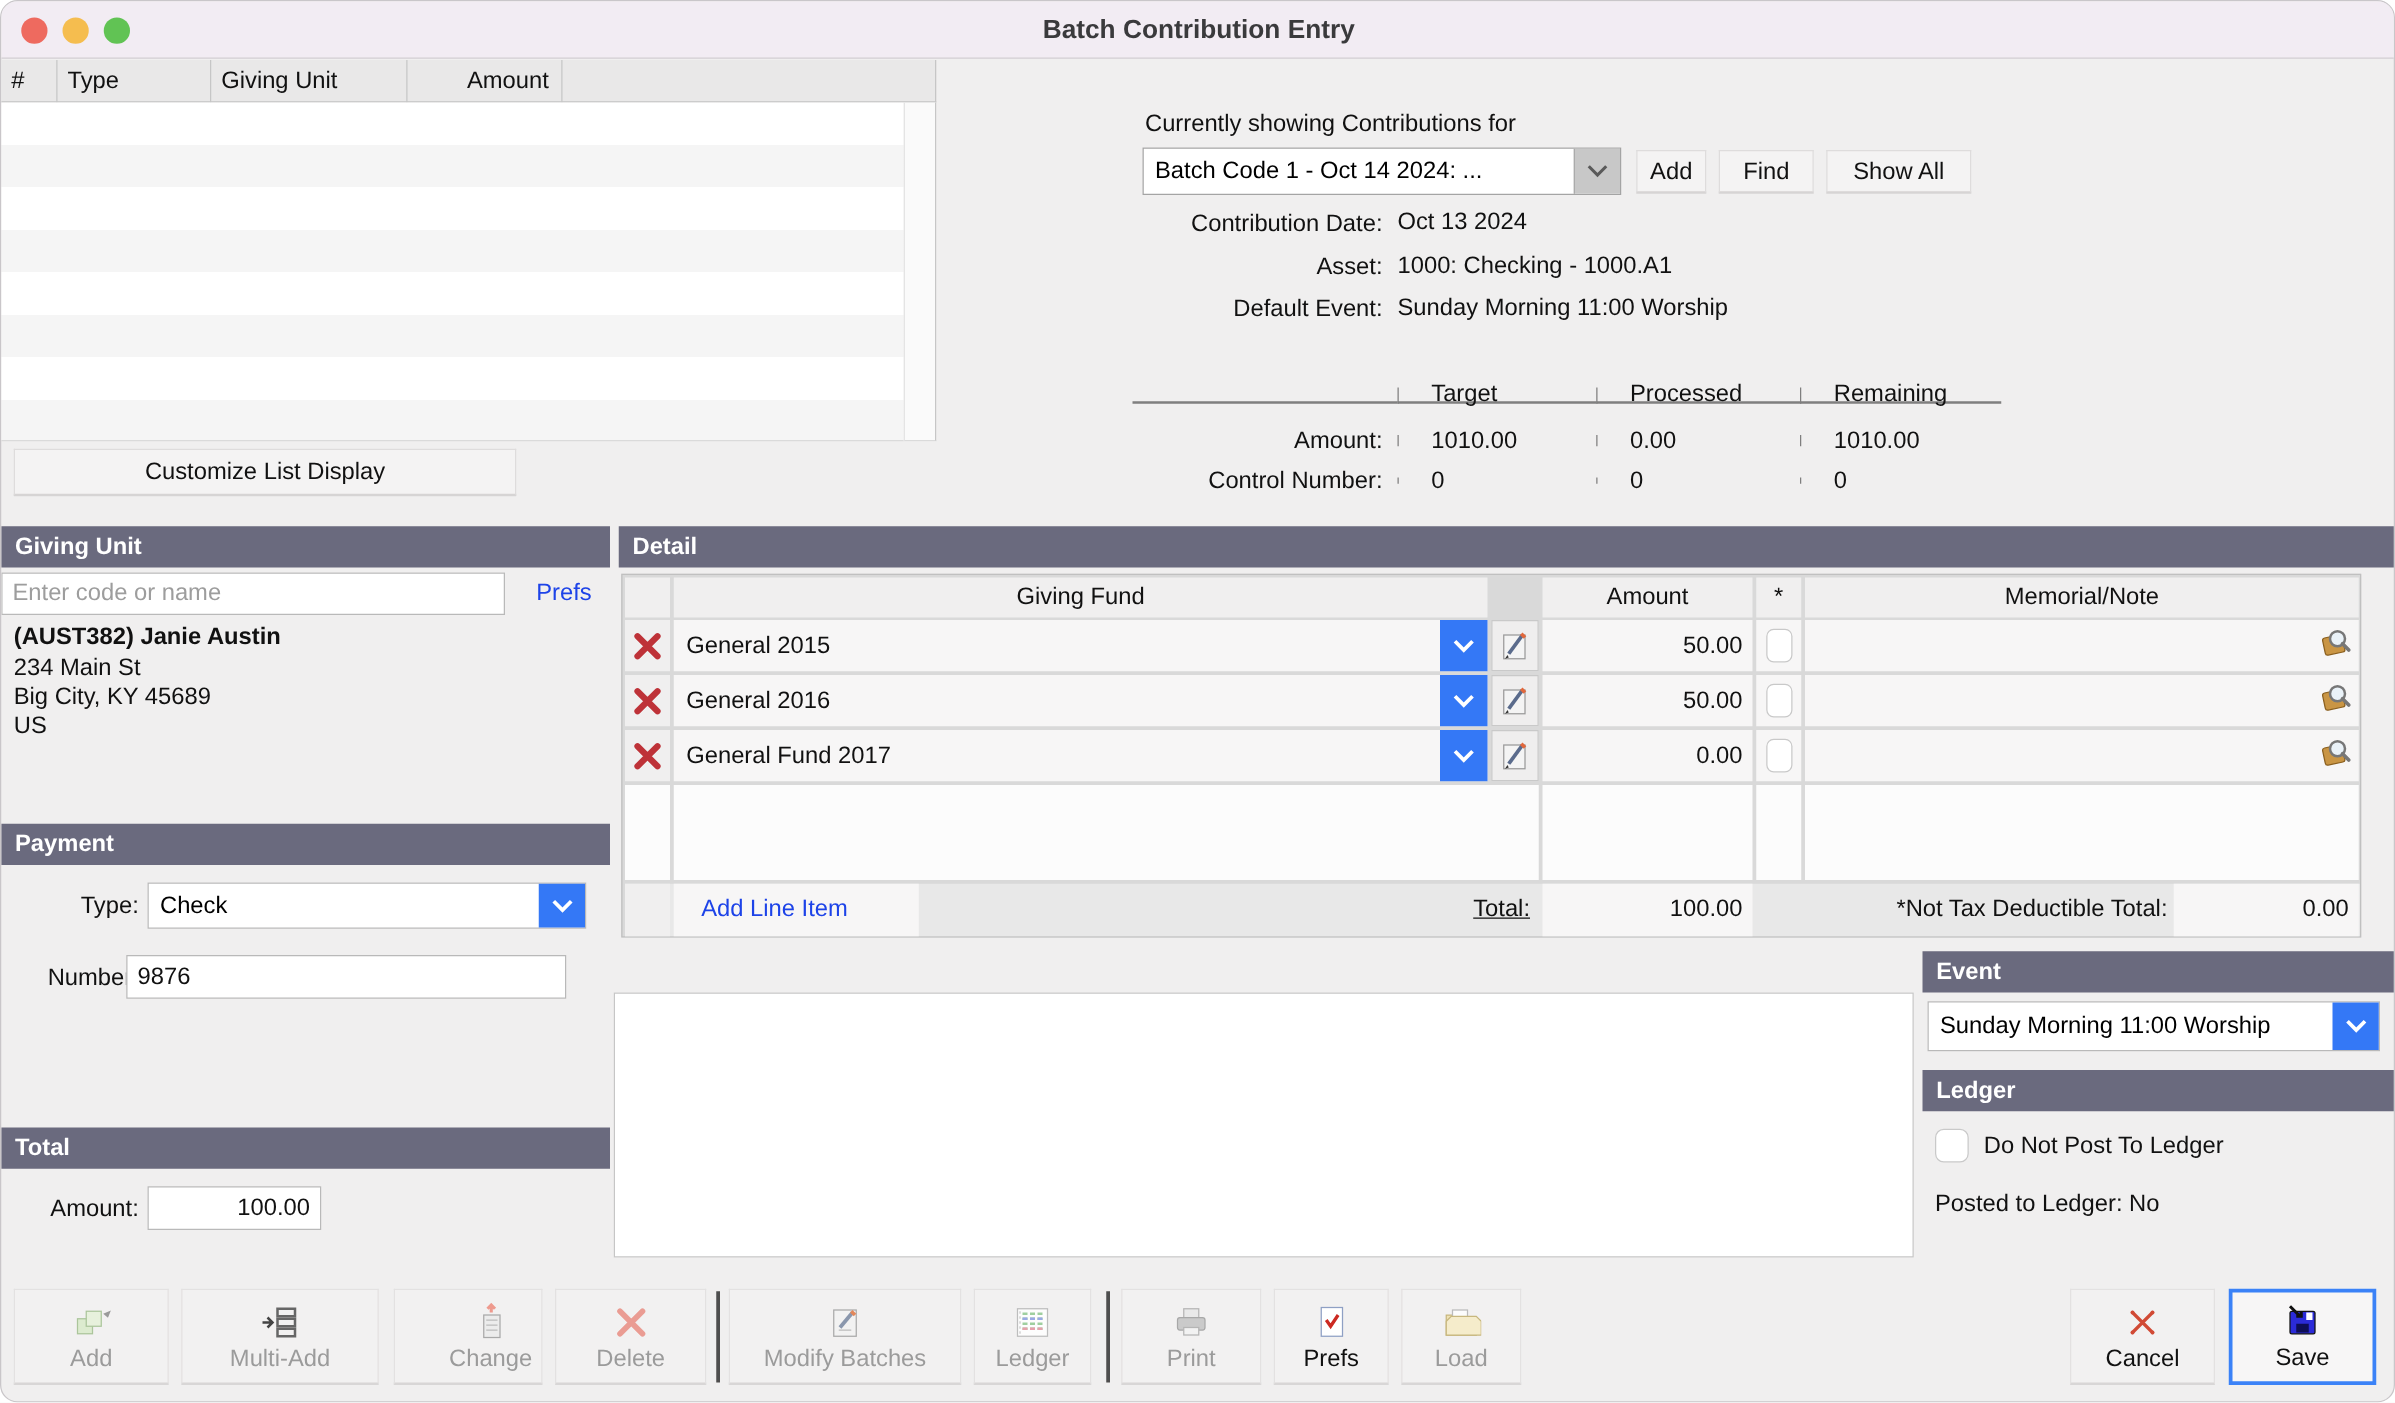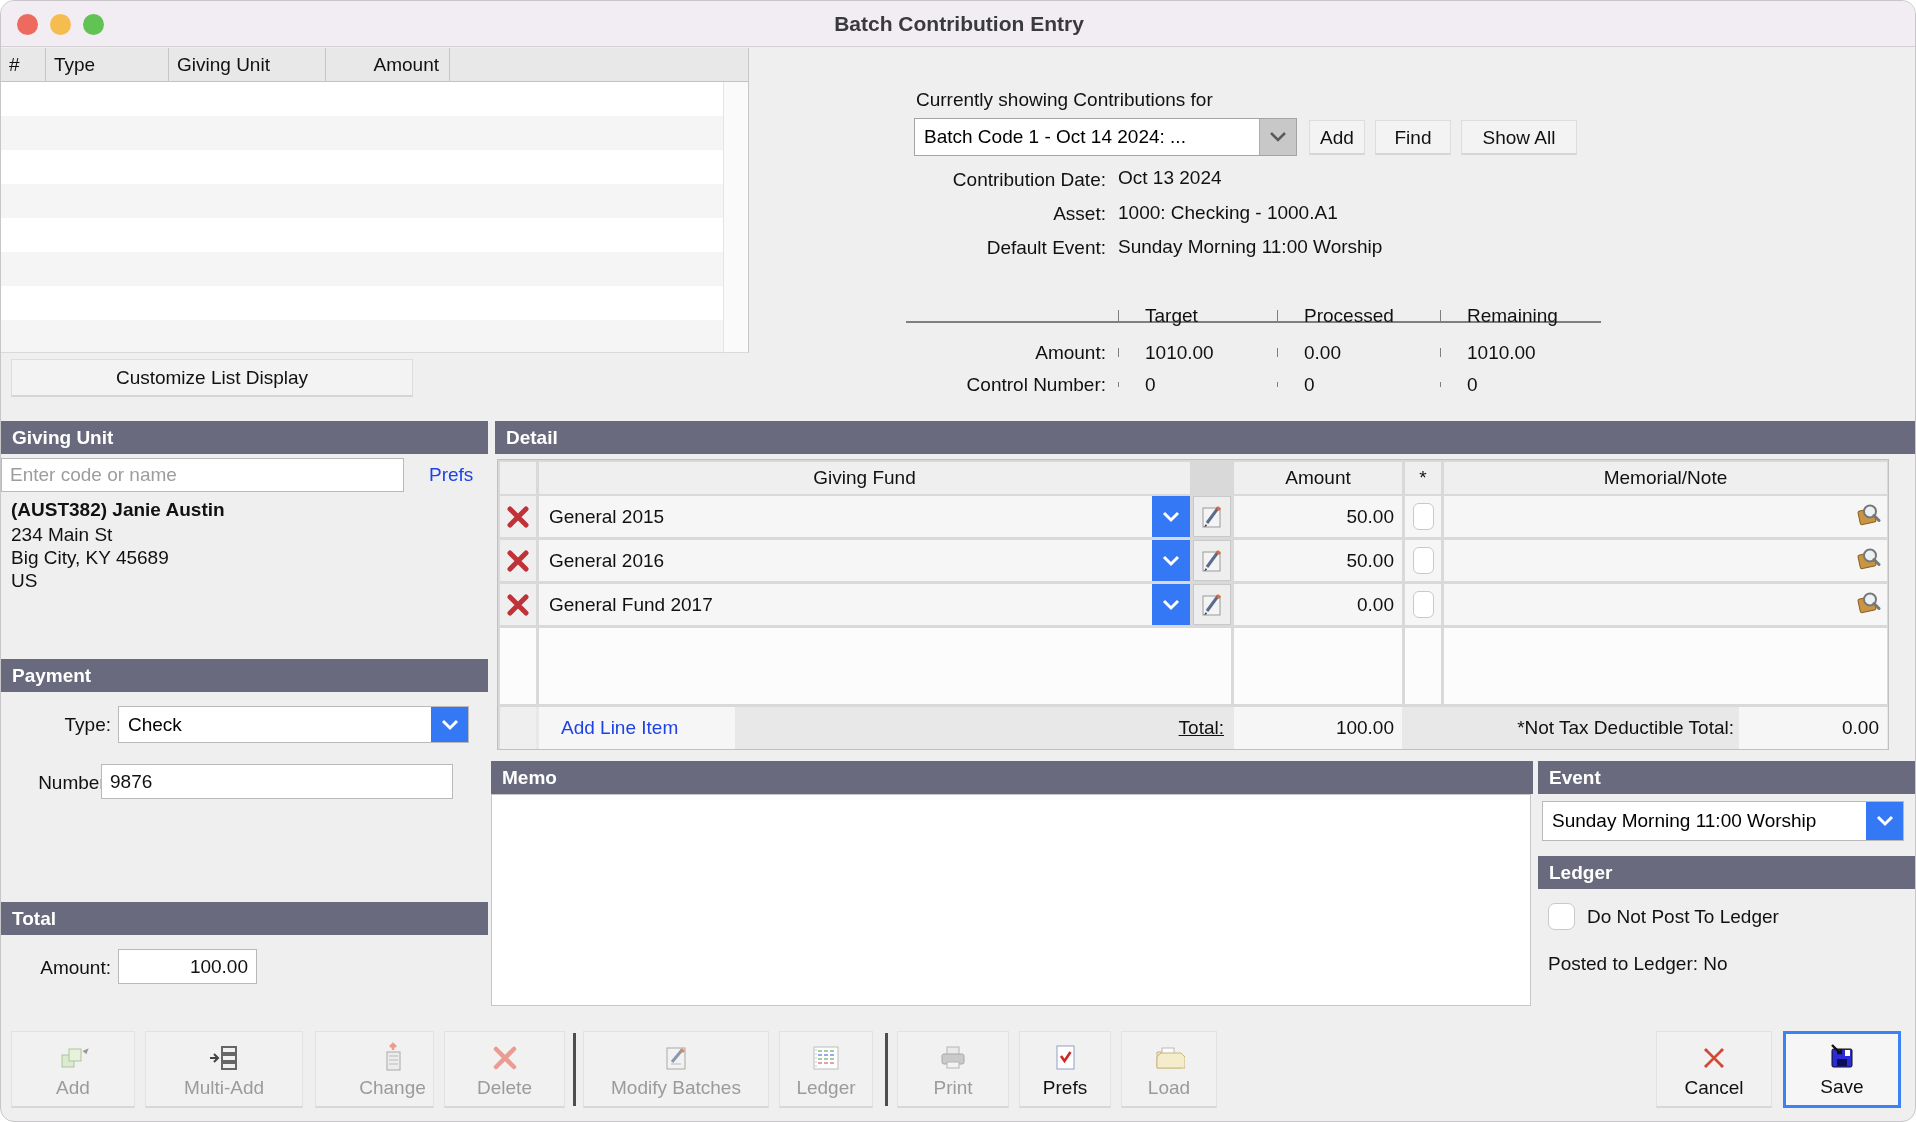--- a/index.html
+++ b/index.html
@@ -269,21 +269,20 @@
     <div class="dt dt-head" style="left:2px;top:247px;width:36px;height:42px;"></div>
     <div class="dt dt-cell" style="left:41px;top:247px;width:196px;height:42px;padding-left:22px;">
       <span class="link">Add Line Item</span>
     </div>
     <div class="dt" style="left:560px;top:247px;width:172px;height:42px;display:flex;align-items:center;justify-content:flex-end;padding-right:6px;text-decoration:underline;">Total:</div>
     <div class="dt dt-cell dt-amount" style="left:736px;top:247px;width:168px;height:42px;">100.00</div>
     <div class="dt" style="left:946px;top:247px;width:290px;height:42px;display:flex;align-items:center;justify-content:flex-end;">*Not Tax Deductible Total:</div>
     <div class="dt dt-cell dt-amount" style="left:1241px;top:247px;width:148px;height:42px;">0.00</div>
   </div>
 
-  <div class="secbar" style="left:490px;top:760px;width:1042px;">Memo</div>
   <textarea id="memo-area" style=""></textarea>
 
   <div class="secbar" style="left:1537px;top:760px;width:379px;">Event</div>
   <div class="dropdown" style="left:1541px;top:800px;width:362px;height:40px;border-color:#B9B9B9;">
     <div class="dd-text">Sunday Morning 11:00 Worship</div>
     <div class="dd-arrow dd-blue">
       <svg width="18" height="12" viewBox="0 0 18 12">
           <polyline points="2,2 9,9 16,2" fill="none" stroke="#fff" stroke-width="3"></polyline>
         </svg>
     </div>

